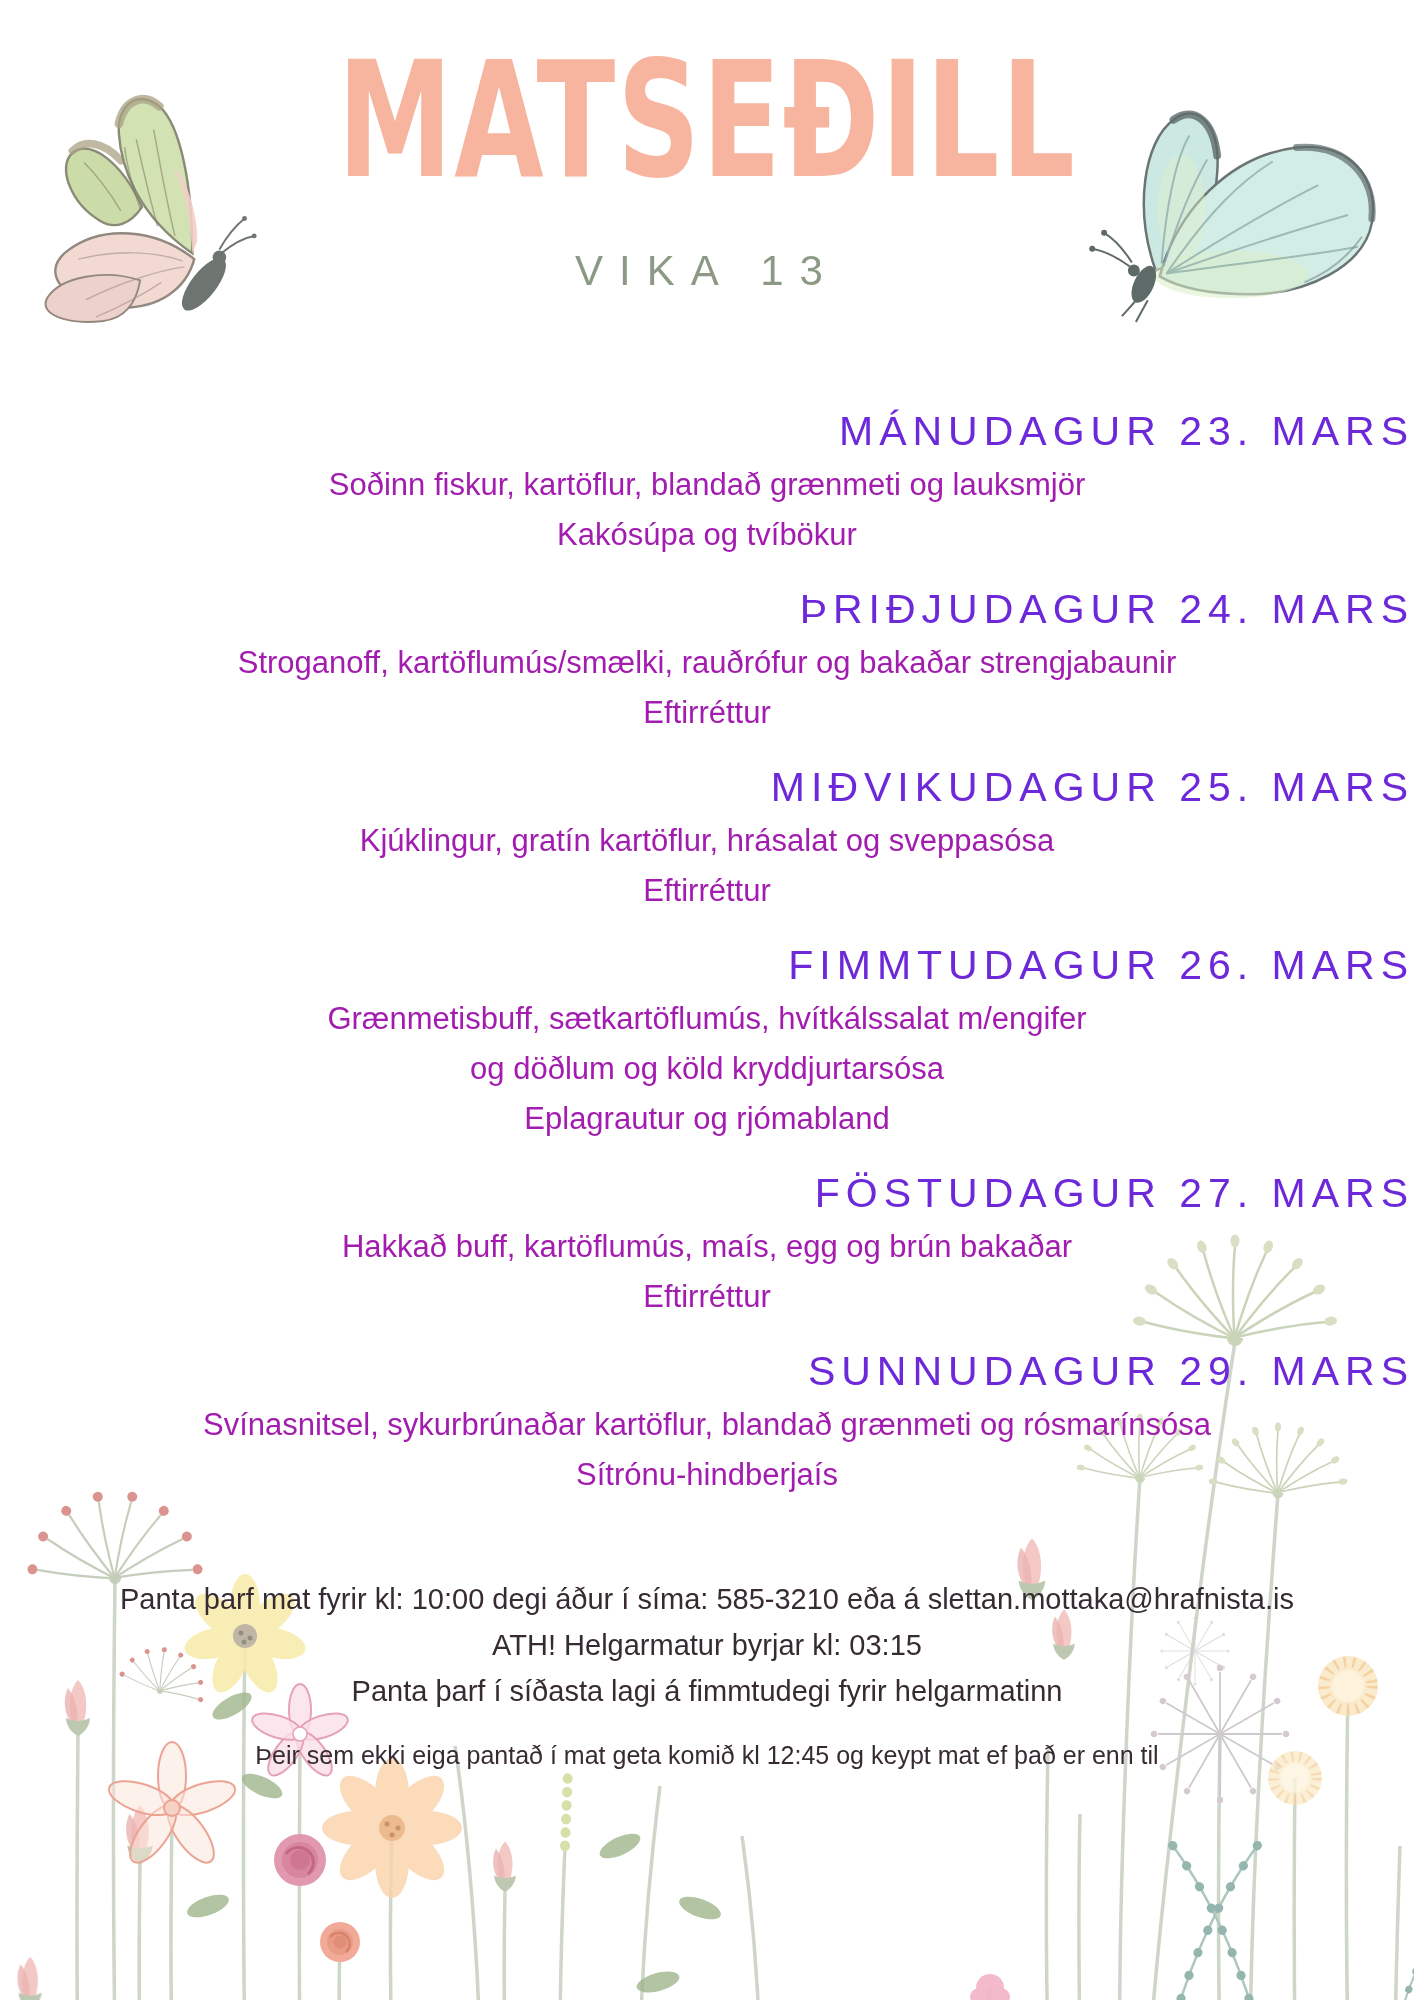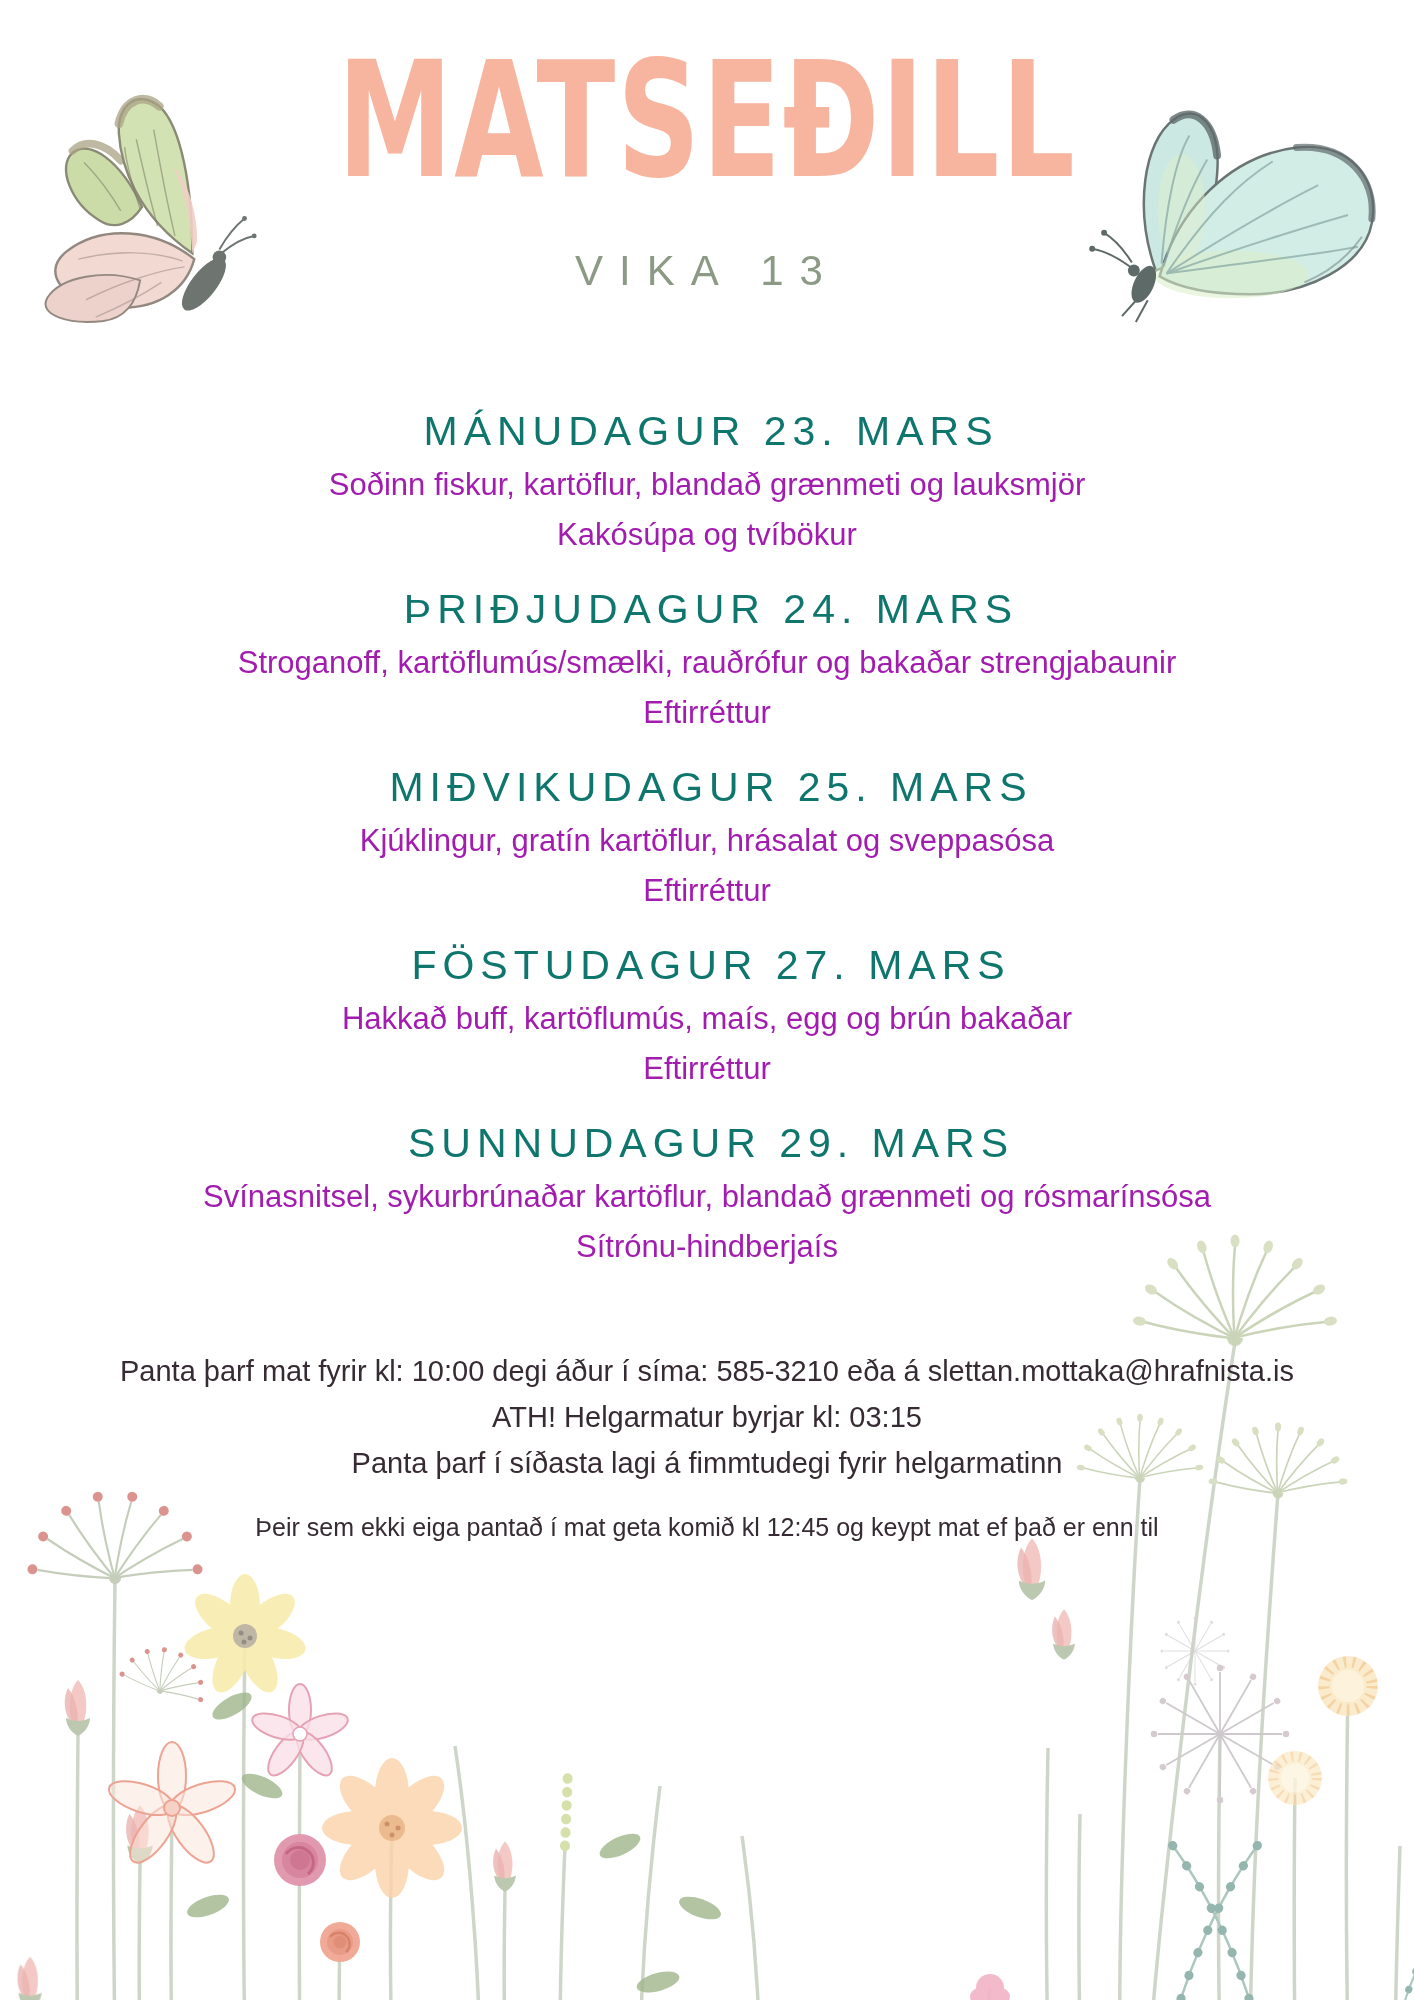--- a/index.html
+++ b/index.html
@@ -20,21 +20,21 @@
     color:#F7B49E;letter-spacing:2px;
     transform:scale(0.85,1.18);transform-origin:50% 50%;
   }
   .subtitle{
     margin-top:52px;font-size:42px;line-height:46px;
     letter-spacing:16px;color:#8C9A85;font-weight:400;
   }
   .menu{margin-top:112px;}
   .day-header{
     margin:24px 0 4px 8px;font-size:41px;line-height:50px;
-    letter-spacing:6px;color:#0f766e;font-weight:400;
+    letter-spacing:6px;color:#6d28d9;font-weight:400;text-align:right;
   }
   .menu-line{font-size:31px;line-height:50px;color:#a21caf;}
   .footer{margin-top:76px;}
   .footer-line{font-size:29px;line-height:46px;color:#362B32;}
   .footer-note{margin-top:24px;font-size:25px;line-height:34px;color:#362B32;}
 </style>
 </head>
 <body>
 
 <div class="page">
@@ -389,20 +389,26 @@
         <div class="menu-line">Stroganoff, kartöflumús/smælki, rauðrófur og bakaðar strengjabaunir</div>
         <div class="menu-line">Eftirréttur</div>
       </div>
 
       <div class="day">
         <div class="day-header">MIÐVIKUDAGUR 25. MARS</div>
         <div class="menu-line">Kjúklingur, gratín kartöflur, hrásalat og sveppasósa</div>
         <div class="menu-line">Eftirréttur</div>
       </div>
 
+      <div class="day">
+        <div class="day-header">FIMMTUDAGUR 26. MARS</div>
+        <div class="menu-line">Grænmetisbuff, sætkartöflumús, hvítkálssalat m/engifer</div>
+        <div class="menu-line">og döðlum og köld kryddjurtarsósa</div>
+        <div class="menu-line">Eplagrautur og rjómabland</div>
+      </div>
 
       <div class="day">
         <div class="day-header">FÖSTUDAGUR 27. MARS</div>
         <div class="menu-line">Hakkað buff, kartöflumús, maís, egg og brún bakaðar</div>
         <div class="menu-line">Eftirréttur</div>
       </div>
 
 
       <div class="day">
         <div class="day-header">SUNNUDAGUR 29. MARS</div>

